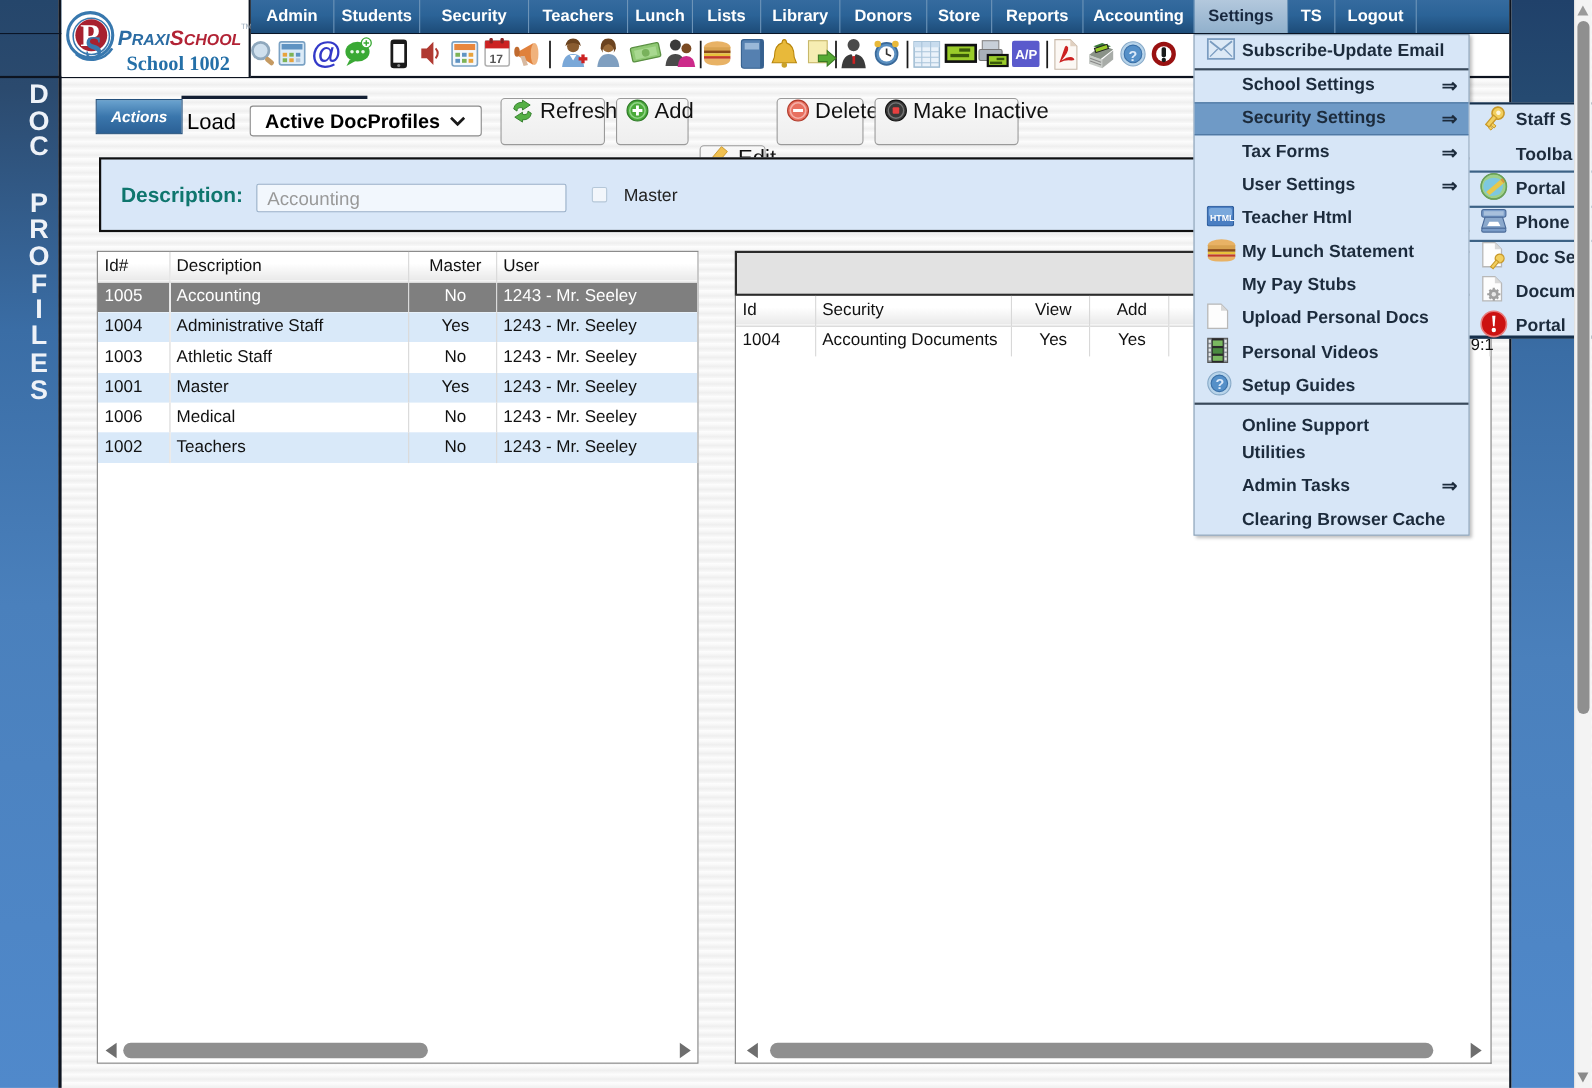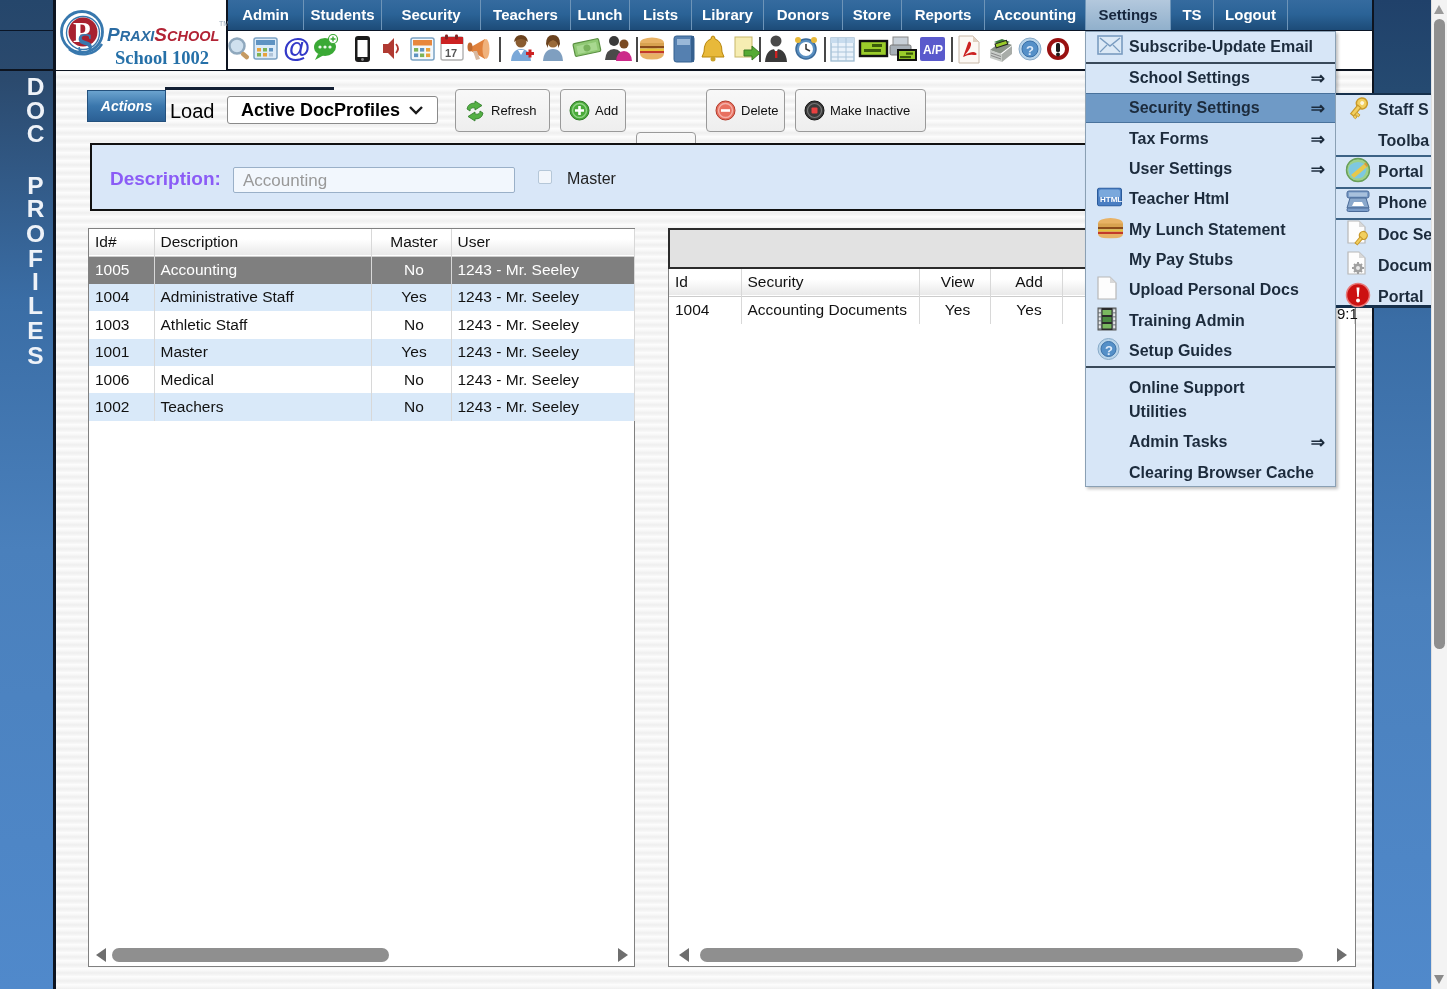--- a/index.html
+++ b/index.html
@@ -35,25 +35,25 @@
 .sl { left:9px; width:53px; text-align:center; color:#eef2f8; font-weight:bold; font-size:24.5px; line-height:1; }
 
 #tabline { left:165px; top:87px; width:169px; height:3px; background:#131f33; }
 #actionstab { left:87px; top:90px; width:79px; height:32px; color:#fff; font-weight:bold; font-style:italic;
   font-size:14px; text-align:center; line-height:31px;
   background:linear-gradient(180deg,#6ba3cf 0%,#3a76ac 50%,#2b6095 100%); border:1px solid #24517d; }
 #loadlbl { left:170px; top:100px; font-size:20px; color:#000; }
 #ddl { left:227px; top:96px; width:211px; height:28px; background:#fff; border:1px solid #8a8a8a; border-radius:3px;
   font-weight:bold; font-size:18px; color:#000; line-height:26px; padding-left:13px; }
 .btn { top:89px; height:43px; white-space:nowrap; background:linear-gradient(180deg,#f8f8f8,#eeeeee); border:1px solid #9a9a9a;
-  border-radius:4px; font-size:13px; color:#111; display:flex; align-items:center; }
+  border-radius:4px; font-size:20px; color:#111; display:flex; align-items:flex-start; }
 .btn span.ic { display:inline-block; margin:0 5px 0 8px; height:22px; }
 
 #descpanel { left:90px; top:143px; width:1266px; height:68px; background:#d9e7f8; border:2px solid #111111; }
-#desclbl { left:110px; top:168px; font-size:19px; font-weight:bold; color:#8b5cf6; }
+#desclbl { left:110px; top:168px; font-size:19px; font-weight:bold; color:#0f766e; }
 #descinput { left:233px; top:167px; width:282px; height:26px; background:#f2f7fd; border:1px solid #9ab0c8;
   border-radius:2px; color:#999; font-size:17px; line-height:25px; padding-left:9px; }
 #mcheck { left:538px; top:170px; width:14px; height:14px; background:#f2f6fb; border:1px solid #b5c7d8; border-radius:2px; }
 #mlbl { left:567px; top:170px; font-size:16px; color:#222; }
 
 #lpanel { left:88px; top:228px; width:547px; height:739px; background:#fff; border:1px solid #808080; }
 .thead { background:linear-gradient(180deg,#ffffff 40%,#e9e9e9 100%); border-bottom:1px solid #cccccc; }
 table.grid { border-collapse:collapse; font-size:15.5px; color:#111; width:100%; table-layout:fixed; }
 table.grid td { height:27.4px; padding:0 0 0 6px; border-right:1px solid #d8d8d8; overflow:hidden; white-space:nowrap; }
 tr.sel td { background:#7f7f7f; color:#fff; }
@@ -315,21 +315,21 @@
             <rect x="1.8" y="10.5" width="2" height="2.6"></rect>
             <rect x="1.8" y="14.5" width="2" height="2.6"></rect>
             <rect x="1.8" y="18.5" width="2" height="2.6"></rect>
             <rect x="16.2" y="2.5" width="2" height="2.6"></rect>
             <rect x="16.2" y="6.5" width="2" height="2.6"></rect>
             <rect x="16.2" y="10.5" width="2" height="2.6"></rect>
             <rect x="16.2" y="14.5" width="2" height="2.6"></rect>
             <rect x="16.2" y="18.5" width="2" height="2.6"></rect>
           </g>
         </svg></span>
-      <span class="t">Training Admin</span>
+      <span class="t">Personal Videos</span>
     </div>
   <div class="mi" style="top:304px">
       <span class="mic"><svg width="23" height="23" viewBox="0 0 23 23">
           <circle cx="11.5" cy="11.5" r="10.5" fill="#b8d4ea" stroke="#88aac8"></circle>
           <circle cx="11.5" cy="11.5" r="7.5" fill="#5590c8" stroke="#3a70a8"></circle>
           <text x="8" y="17" font-size="13" font-weight="bold" fill="#dceafa" font-family="Liberation Sans">?</text>
         </svg></span>
       <span class="t">Setup Guides</span>
     </div>
   <div class="msep" style="top:334px"></div>

